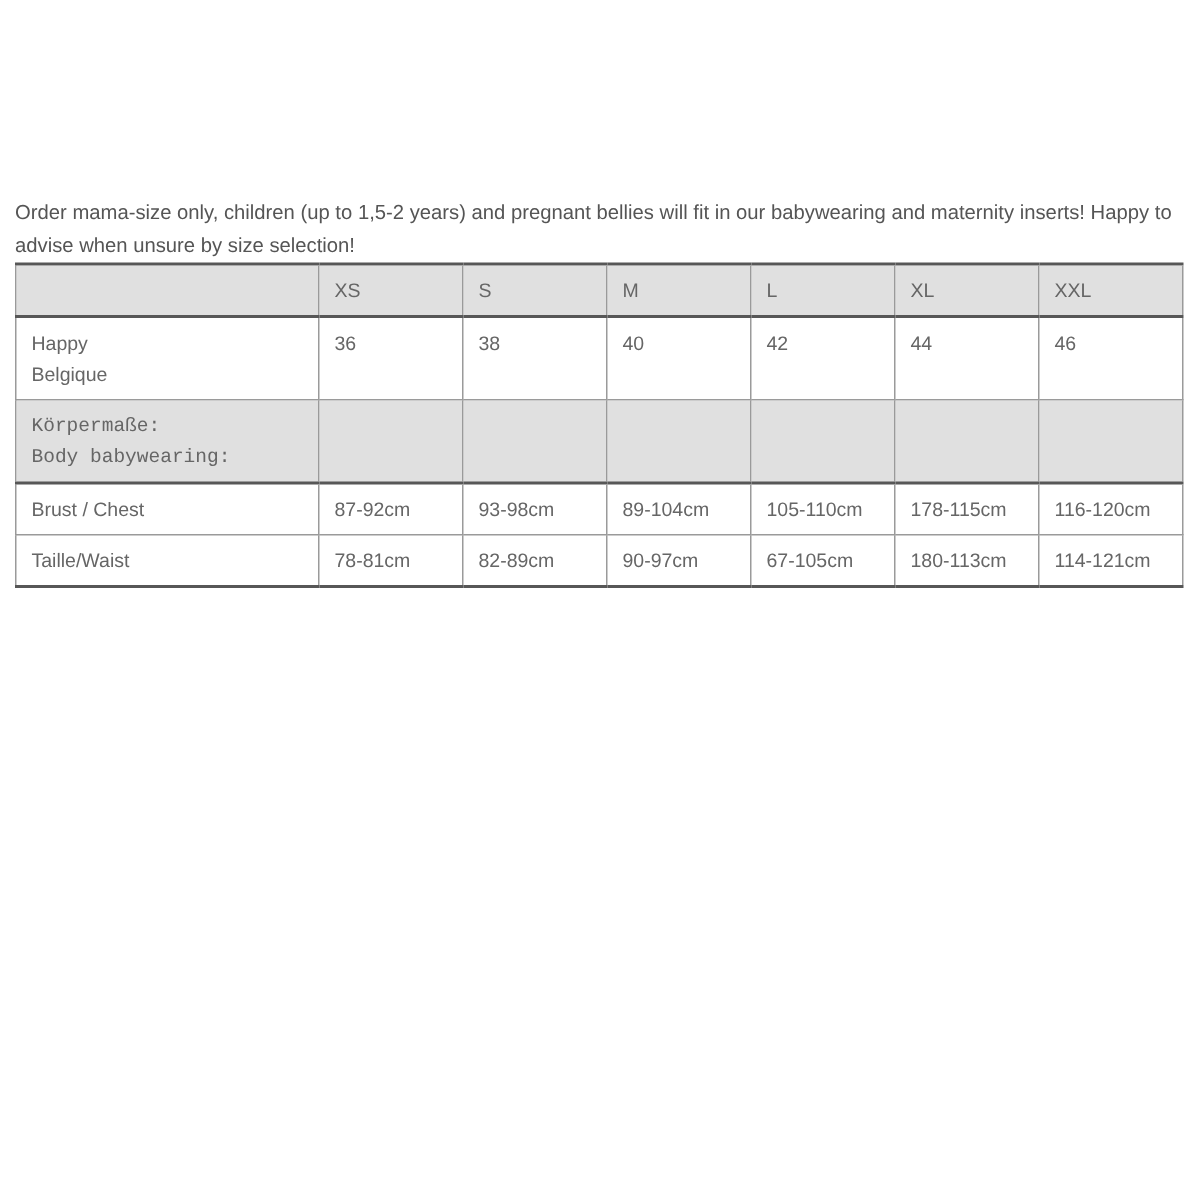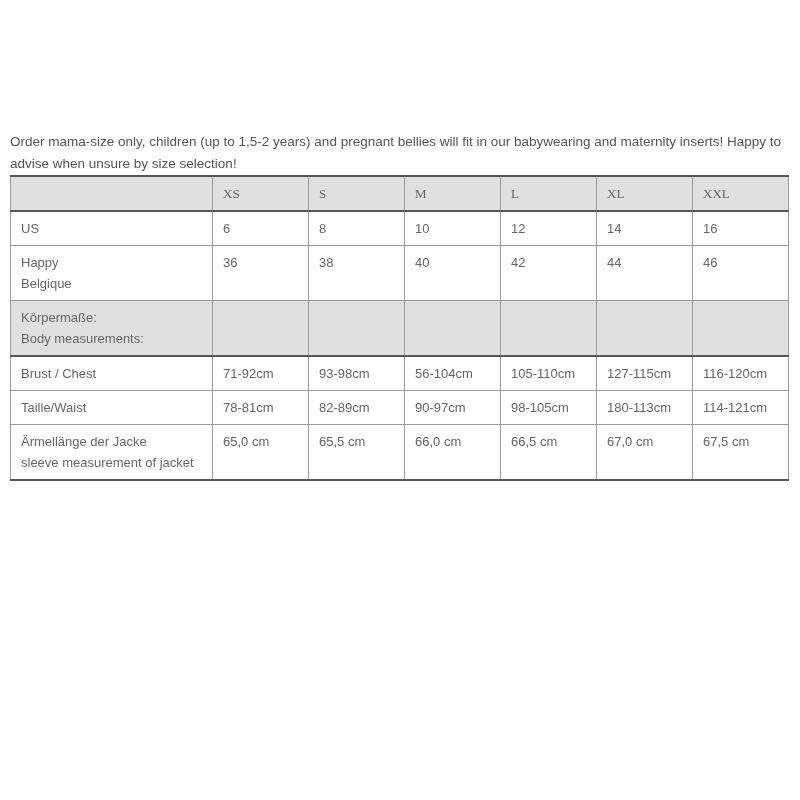--- a/index.html
+++ b/index.html
@@ -39,25 +39,25 @@
     font-size: 13px;
     line-height: 21px;
     color: var(--text, #666666);
     overflow: hidden;
   }
   .size-table thead th {
     background: var(--header-bg, #e0e0e0);
     border-top: 2px solid var(--border-strong, #575757);
     border-bottom: 2px solid var(--border-strong, #575757);
     height: 21px;
-    font-family: Liberation Serif, serif;
   }
   .size-table tbody tr.section td {
     background: var(--header-bg, #e0e0e0);
     border-bottom: 2px solid var(--border-strong, #575757);
+    font-family: Liberation Mono, monospace;
   }
   .size-table tbody tr:last-child td {
     border-bottom: 2px solid var(--border-strong, #575757);
   }
 </style>
 </head>
 <body>
 
 <div class="page">
   <p class="intro">Order mama-size only, children (up to 1,5-2 years) and pregnant bellies will fit in our babywearing and maternity inserts! Happy to advise when unsure by size selection!</p>
@@ -79,82 +79,59 @@
           <th>S</th>
           <th>M</th>
           <th>L</th>
           <th>XL</th>
           <th>XXL</th>
         </tr>
     </thead>
     <tbody>
         <tr>
           <td>
-            <div>US</div>
-          </td>
-          <td>6</td>
-          <td>8</td>
-          <td>10</td>
-          <td>12</td>
-          <td>14</td>
-          <td>16</td>
-        </tr>
-        <tr>
-          <td>
             <div>Happy</div>
             <div>Belgique</div>
           </td>
           <td>36</td>
           <td>38</td>
           <td>40</td>
           <td>42</td>
           <td>44</td>
           <td>46</td>
         </tr>
         <tr class="section">
           <td>
             <div>Körpermaße:</div>
-            <div>Body measurements:</div>
+            <div>Body babywearing:</div>
           </td>
           <td></td>
           <td></td>
           <td></td>
           <td></td>
           <td></td>
           <td></td>
         </tr>
         <tr>
           <td>
             <div>Brust / Chest</div>
           </td>
-          <td>71-92cm</td>
+          <td>87-92cm</td>
           <td>93-98cm</td>
-          <td>56-104cm</td>
+          <td>89-104cm</td>
           <td>105-110cm</td>
-          <td>127-115cm</td>
+          <td>178-115cm</td>
           <td>116-120cm</td>
         </tr>
         <tr>
           <td>
             <div>Taille/Waist</div>
           </td>
           <td>78-81cm</td>
           <td>82-89cm</td>
           <td>90-97cm</td>
-          <td>98-105cm</td>
+          <td>67-105cm</td>
           <td>180-113cm</td>
           <td>114-121cm</td>
-        </tr>
-        <tr>
-          <td>
-            <div>Ärmellänge der Jacke</div>
-            <div>sleeve measurement of jacket</div>
-          </td>
-          <td>65,0 cm</td>
-          <td>65,5 cm</td>
-          <td>66,0 cm</td>
-          <td>66,5 cm</td>
-          <td>67,0 cm</td>
-          <td>67,5 cm</td>
         </tr>
       </tbody>
   </table>
 </div>
 
 </body></html>

